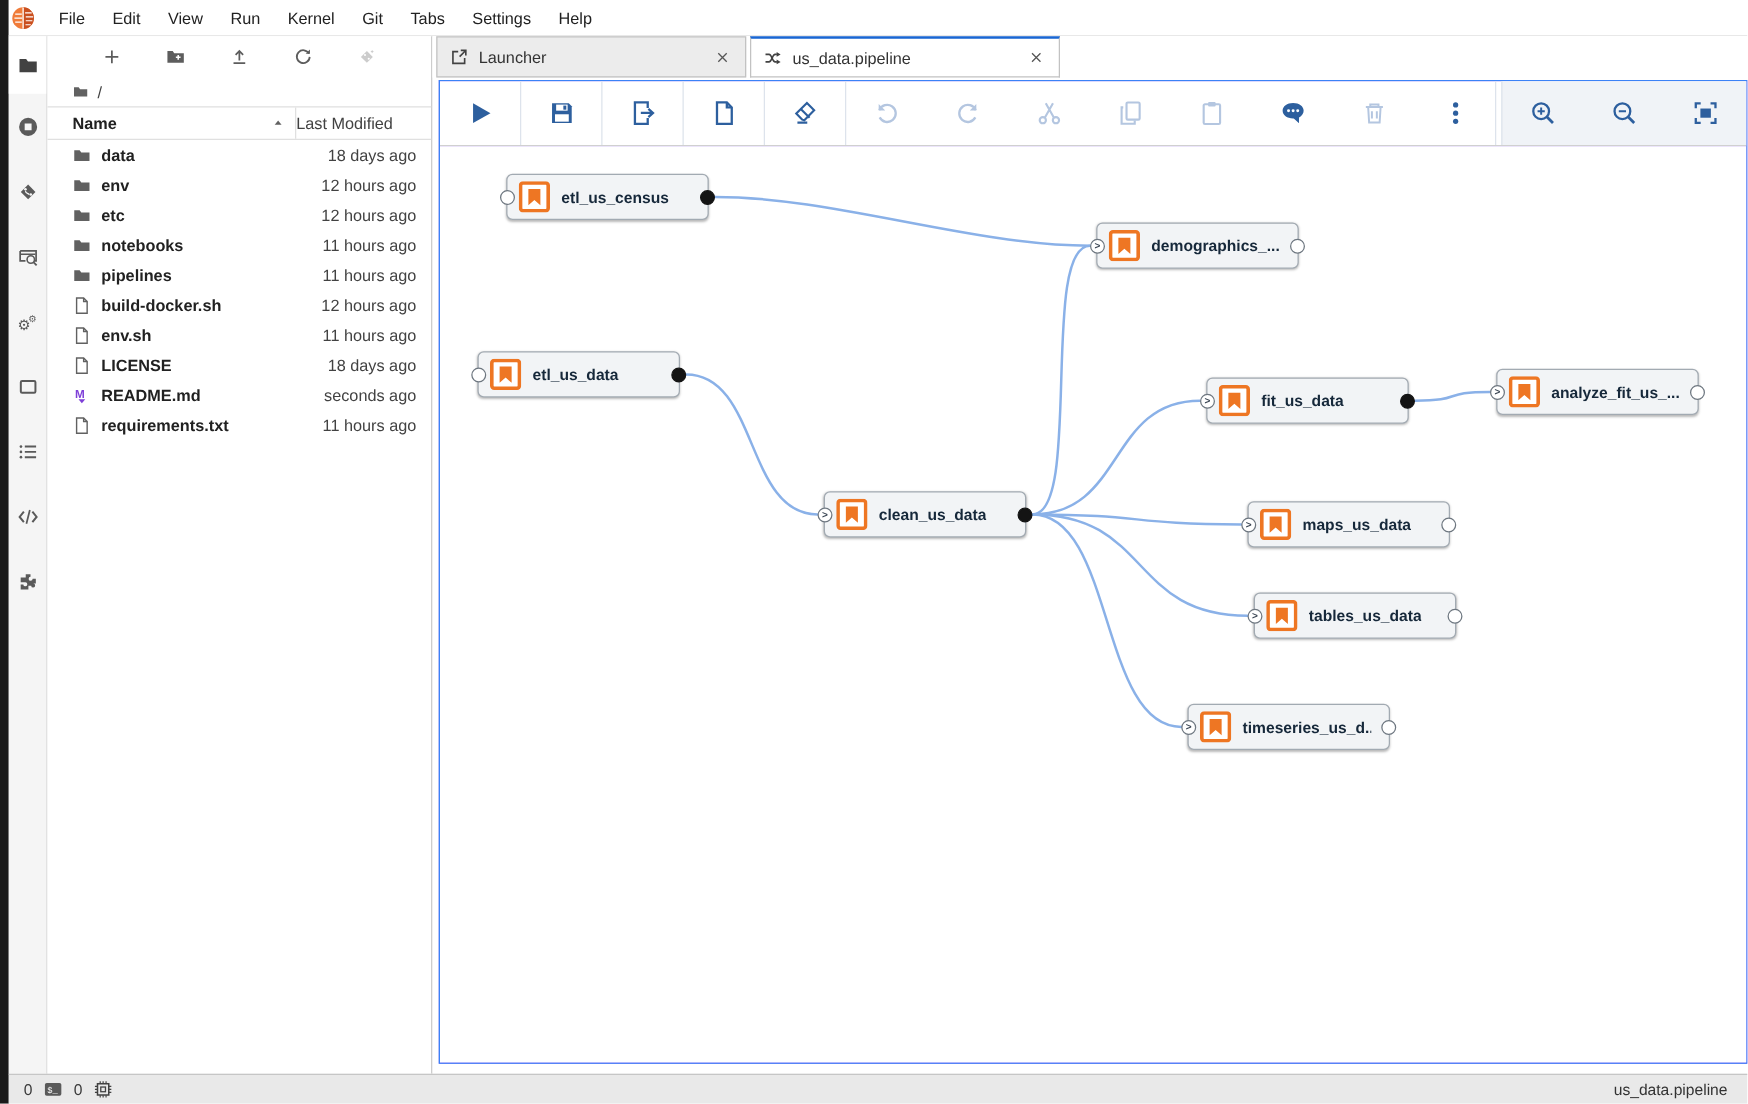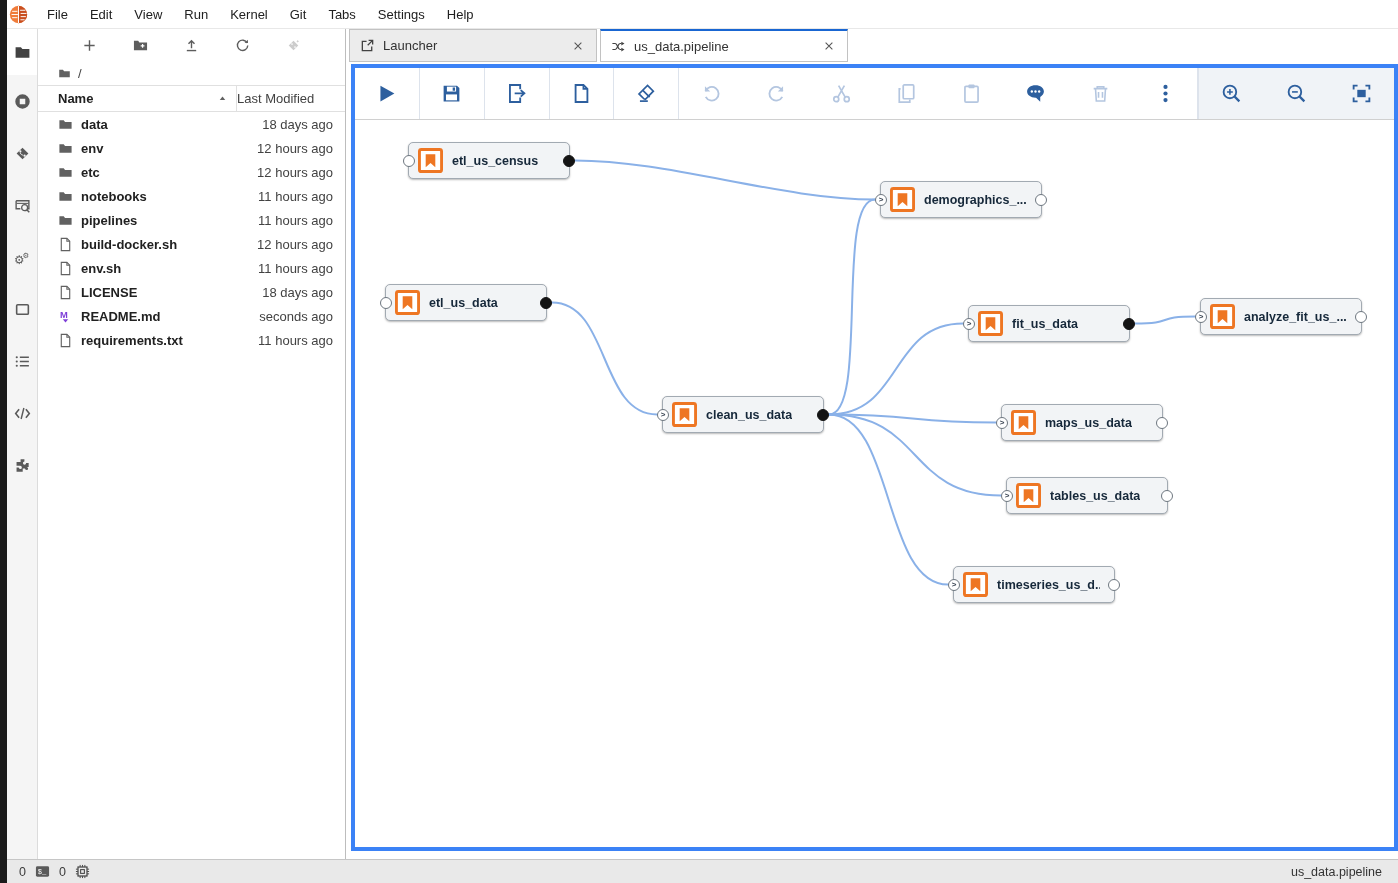--- a/index.html
+++ b/index.html
@@ -45,21 +45,21 @@
   .main { position:absolute; left:346px; top:29px; right:0; bottom:24px; background:#fff; }
   .tabbar { position:absolute; left:0; top:0; right:0; height:33px; background:#fff; display:flex; }
   .tab { width:248px; height:33px; display:flex; align-items:center; padding:0 10px; gap:8px; font-size:13px; color:#333; background:#ececec; border:1px solid #c2c2c2; margin-left:3px; }
   .tab.active { background:#fff; border-top-width:2px; }
   .tab .ticon { width:15px; height:15px; color:#424242; display:flex; }
   .tab .ticon svg { width:15px; height:15px; }
   .tab .tlabel { white-space:nowrap; overflow:hidden; flex:1; }
   .tab .tclose { width:16px; height:16px; color:#555; display:flex; align-items:center; justify-content:center; }
   .tab .tclose svg { width:12px; height:12px; }
 
-  .frame { position:absolute; left:5px; top:35px; right:0; bottom:8px; border:4px solid #3b82f6; background:#8b5cf6; }
+  .frame { position:absolute; left:5px; top:35px; right:0; bottom:8px; border:1px solid #3b82f6; background:#8b5cf6; }
   .ptoolbar { position:absolute; left:0; top:0; right:0; height:52px; background:#fff; border-bottom:1px solid #d0d0d0; display:flex; }
   .tbtn { width:65px; height:100%; display:flex; align-items:center; justify-content:center; }
   .tbtn.sep { border-right:1px solid #dde3ec; }
   .tbtn svg { width:21px; height:21px; }
   .tbtn.on { color:#2d5f9e; }
   .tbtn.off { color:#b4c6e0; }
   .tb-spacer { flex:1; }
   .zoomgroup { display:flex; background:#f0f3f7; border-left:1px solid #dde3ec; }
 
   .canvas { position:absolute; left:0; top:52px; right:0; bottom:0; background:#fff; overflow:hidden; }

